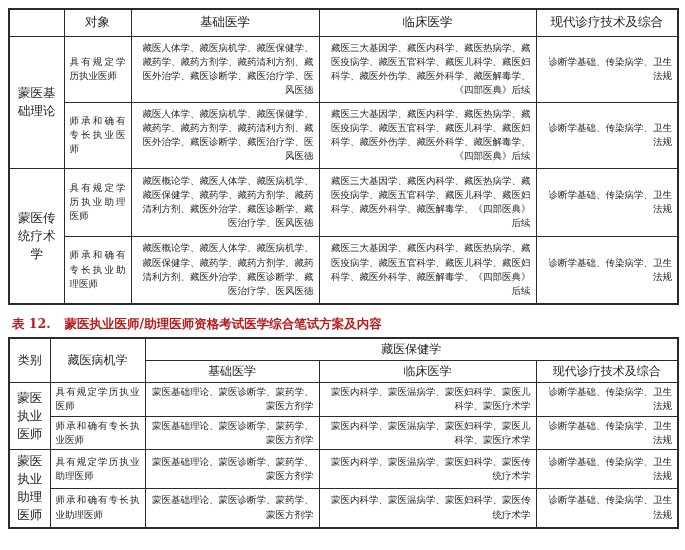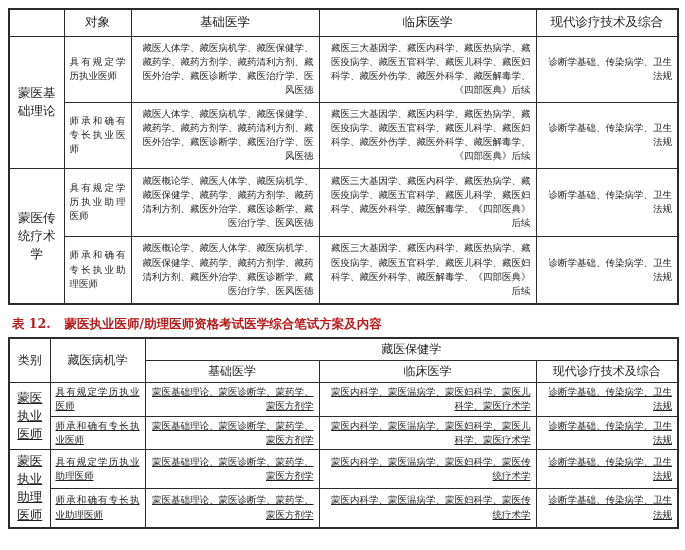--- a/index.html
+++ b/index.html
@@ -13,21 +13,21 @@
   th,td{border:1px solid #2b2b2b;box-sizing:border-box;vertical-align:middle;overflow:hidden;}
   th{font-size:12.5px;font-weight:normal;text-align:center;padding:2px 2px;}
   td.group{font-size:12.5px;text-align:center;line-height:1.45;padding:2px 6px;}
   td.subj{font-size:9.5px;line-height:1.5;padding:2px 5px;text-align:justify;}
   td.body{font-size:9.5px;line-height:1.5;padding:2px 5px;text-align:right;}
   .t1 tr.hdr{height:27px;}
   .t1 tr.r12{height:66px;}
   .t1 tr.r34{height:68px;}
   .t2 tr.hdr1{height:18px;margin-left:38px;}
   .t2 tr.hdr2{height:20px;}
-  .t2 tr.row{height:30px;text-decoration:underline;}
+  .t2 tr.row{height:30px;}
   .t2 th{font-size:12px;}
   .caption{
     margin:11px 0 4px 4px;font-size:12.5px;font-weight:bold;color:#b91c1c;
     font-family:"DejaVu Serif","Liberation Serif",serif;
   }
   .caption .cap-label{margin-right:14px;}
 </style>
 </head>
 <body>
 

